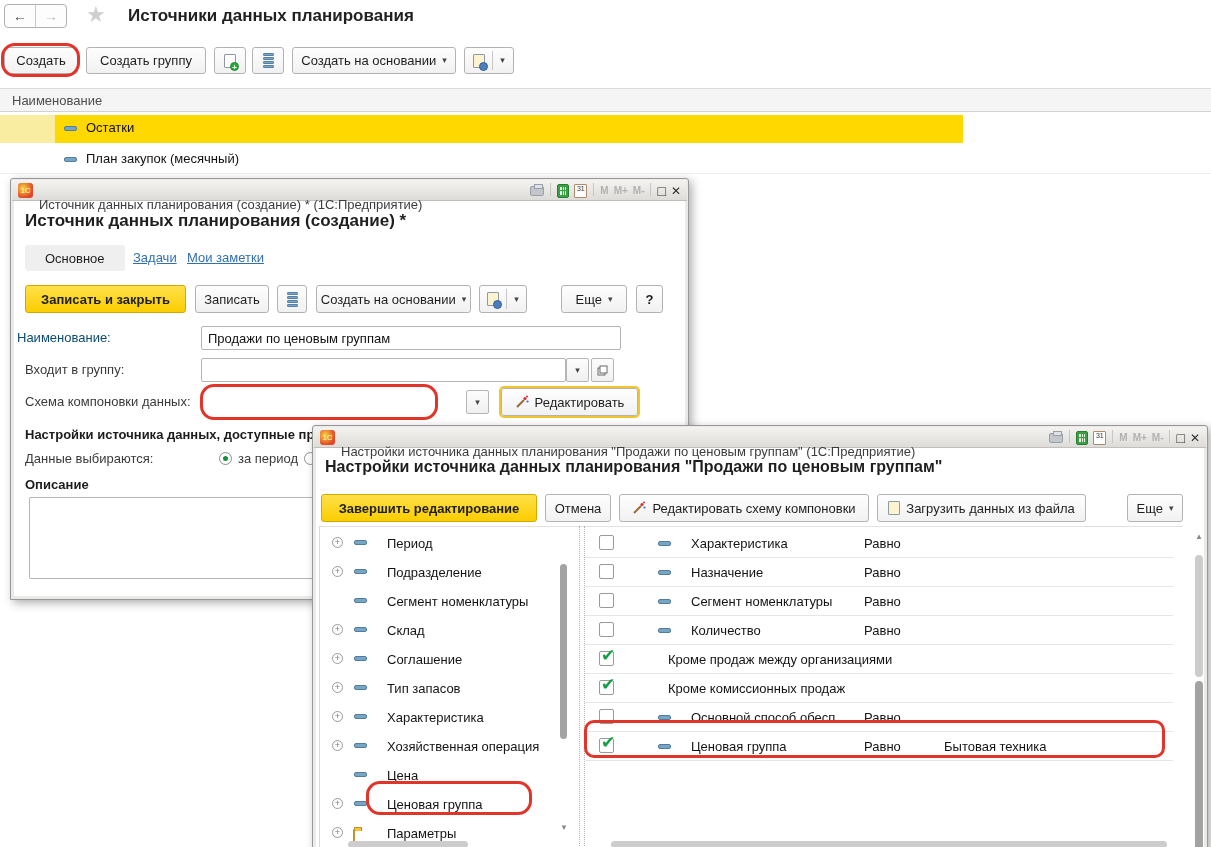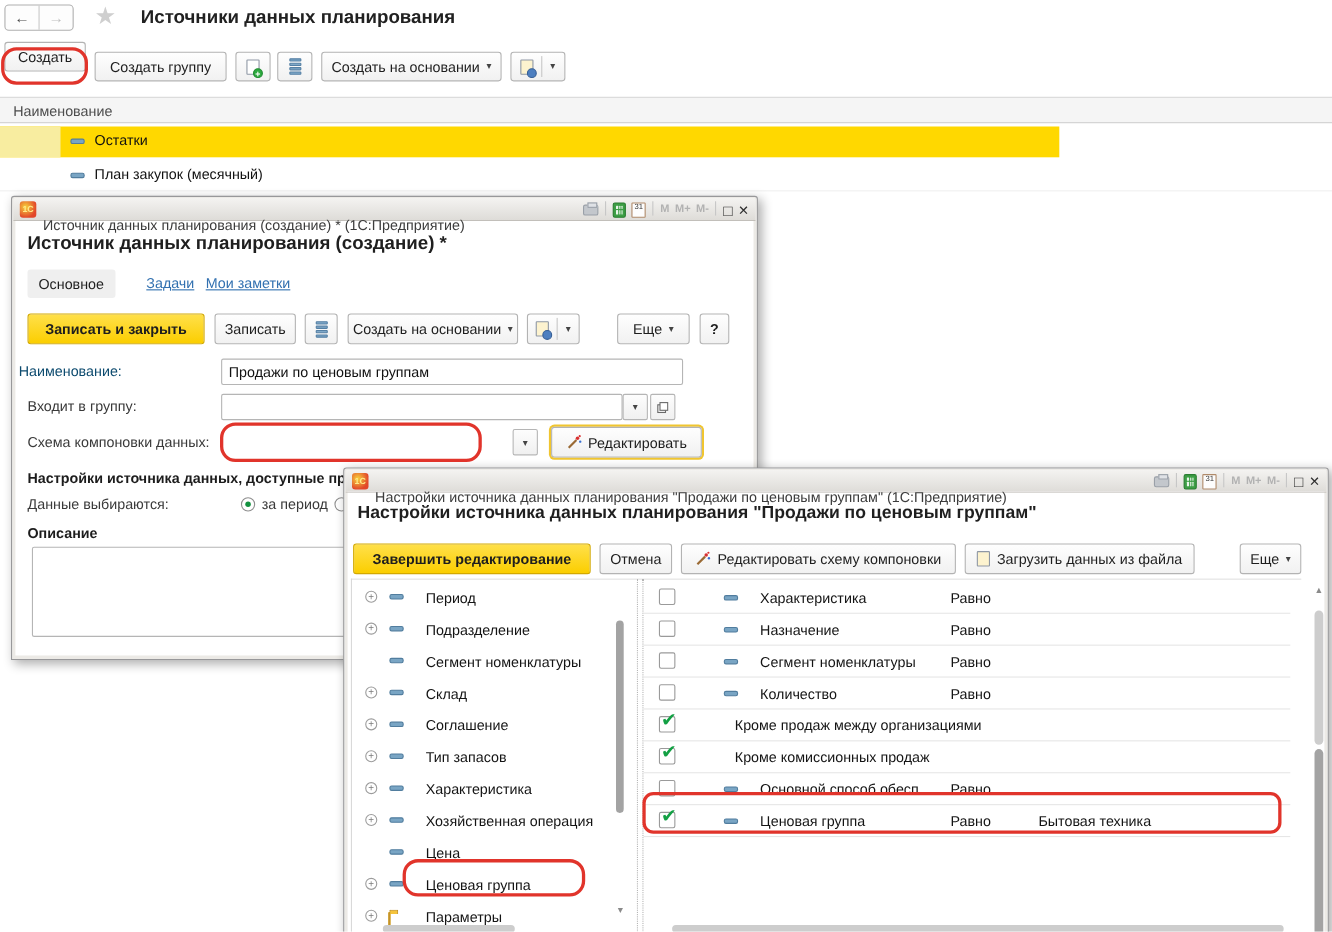--- a/index.html
+++ b/index.html
@@ -83,21 +83,21 @@
     <div style="flex:1;display:flex;align-items:center;justify-content:center;color:#474747;font-size:14px;border-right:1px solid #c9c9c9;">
       <span>←</span>
     </div>
     <div style="flex:1;display:flex;align-items:center;justify-content:center;color:#bfbfbf;font-size:14px;">
       <span>→</span>
     </div>
   </div>
   <div class="abs" style="left:86px;top:2px;font-size:22px;color:#cfcfcf;">★</div>
   <div class="abs" style="left:128px;top:6px;font-size:17px;font-weight:600;color:#212121;">Источники данных планирования</div>
 
-  <div class="b" style="left:4px;top:38px;width:74px;height:27px;">
+  <div class="b" style="left:4px;top:47px;width:74px;height:27px;">
     <span>Создать</span>
   </div>
   <div class="b" style="left:86px;top:47px;width:120px;height:27px;">
     <span>Создать группу</span>
   </div>
   <div class="b" style="left:214px;top:47px;width:32px;height:27px;">
     <span class="doc">
         <span class="badge green">+</span>
       </span>
   </div>
@@ -157,21 +157,21 @@
         <span class="mem">M+</span>
         <span class="mem">M-</span>
         <span class="vsep" style="height:13px;"></span>
         <span class="wbtn" style="font-size:14px;">□</span>
         <span class="wbtn">✕</span>
       </div>
     </div>
 
     <div class="abs" style="left:14px;top:32px;font-size:17px;font-weight:600;color:#1f1f1f;">Источник данных планирования (создание) *</div>
 
-    <div class="abs" style="left:14px;top:66px;height:26px;padding:0 10px;background:#efefef;border-radius:3px;display:flex;align-items:center;">
+    <div class="abs" style="left:14px;top:66px;height:26px;padding:0 20px;background:#efefef;border-radius:3px;display:flex;align-items:center;">
       <span>Основное</span>
     </div>
     <a class="link abs" style="left:122px;top:71px;">Задачи</a>
     <a class="link abs" style="left:176px;top:71px;">Мои заметки</a>
 
     <div class="b yellow" style="left:14px;top:106px;width:161px;height:28px;">
       <span>Записать и закрыть</span>
     </div>
     <div class="b" style="left:184px;top:106px;width:74px;height:28px;">
       <span>Записать</span>

